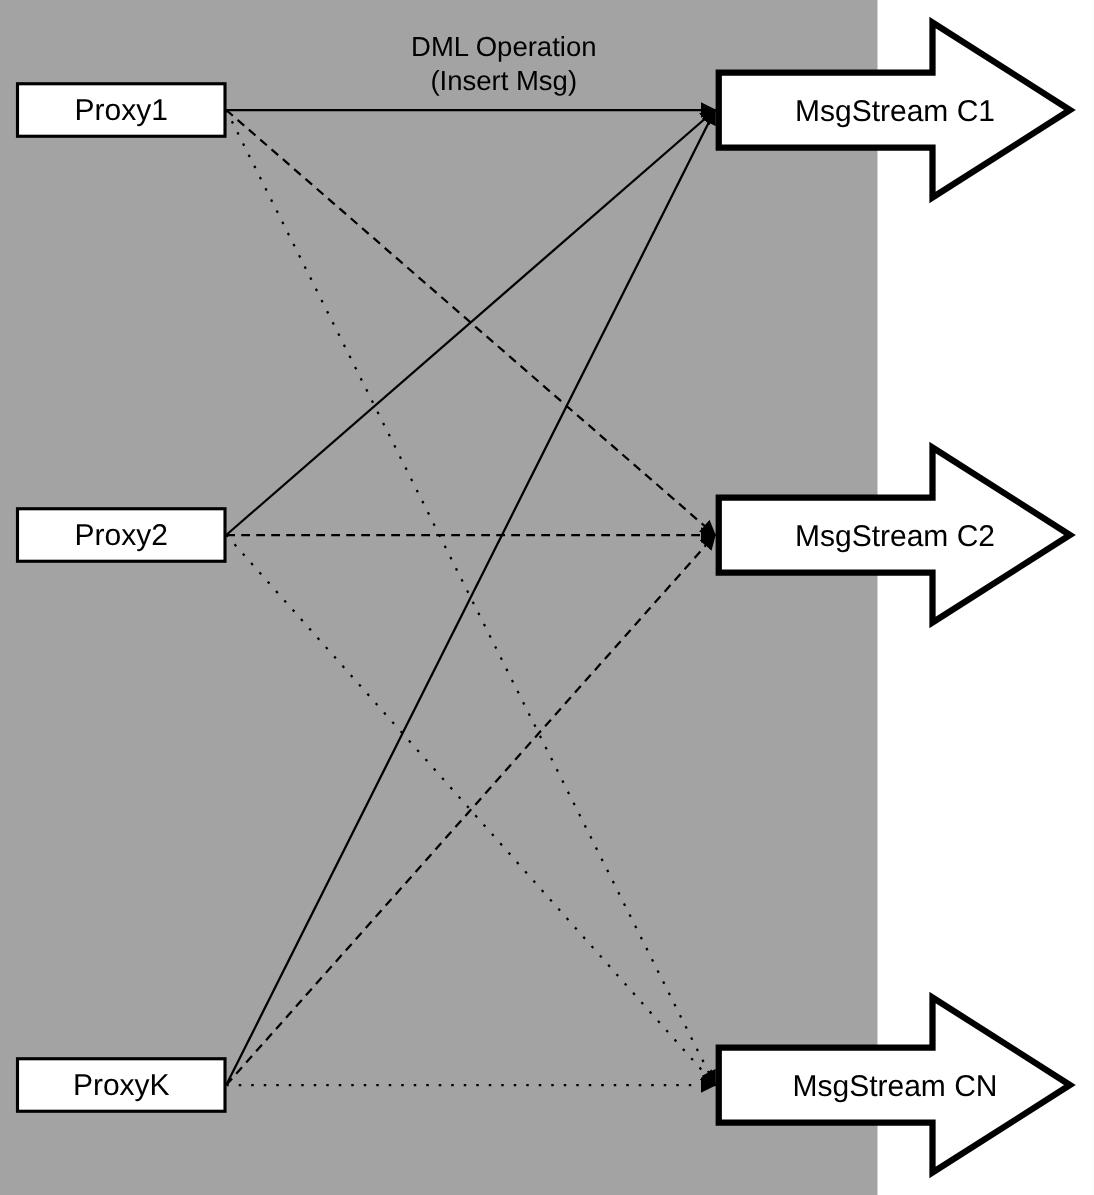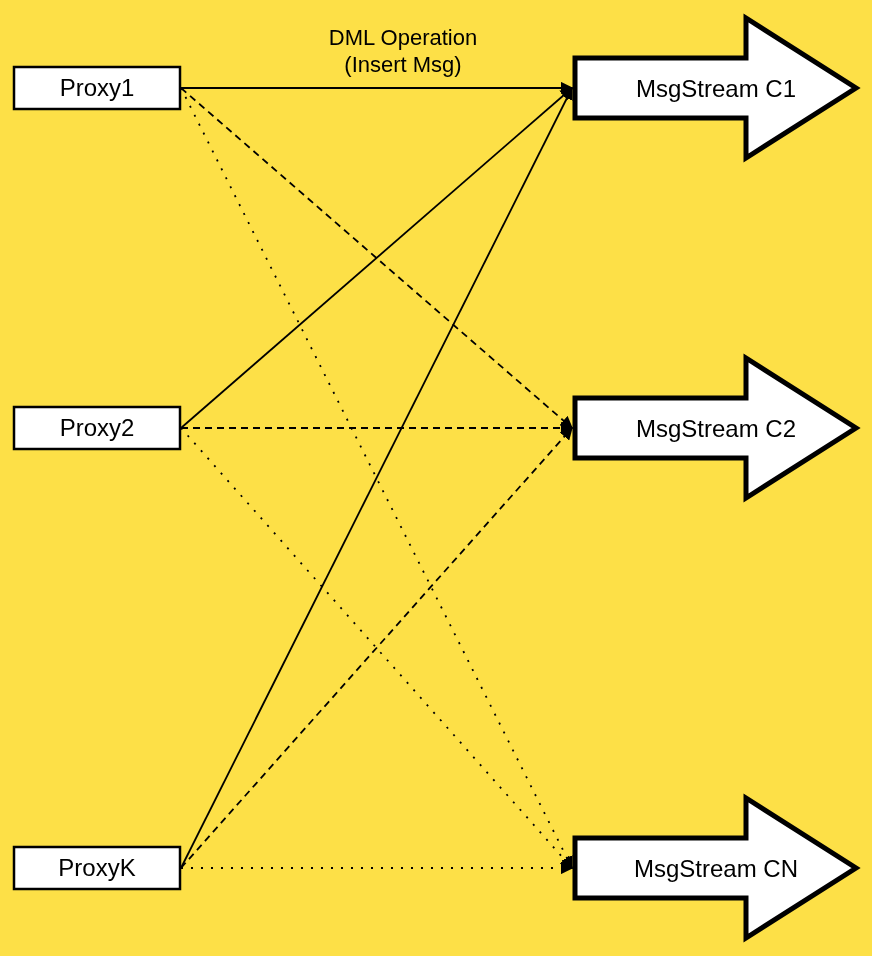--- a/index.html
+++ b/index.html
@@ -6,23 +6,23 @@
     margin: 0;
     padding: 0;
     background: #ffffff;
     width: 875px;
     height: 956px;
     overflow: hidden;
     font-family: "Liberation Sans", sans-serif;
   }
   .diagram-wrap {
     position: relative;
-    width: 872px;
+    width: 702px;
     height: 956px;
-    background: #fde047;
+    background: #a3a3a3;
   }
   svg { display: block; }
   .edge {
     stroke: #000000;
     stroke-width: 1.8;
     fill: none;
   }
   .edge.dashed { stroke-dasharray: 7 5; }
   .edge.dotted { stroke-dasharray: 2 8; }
   .node-box {

